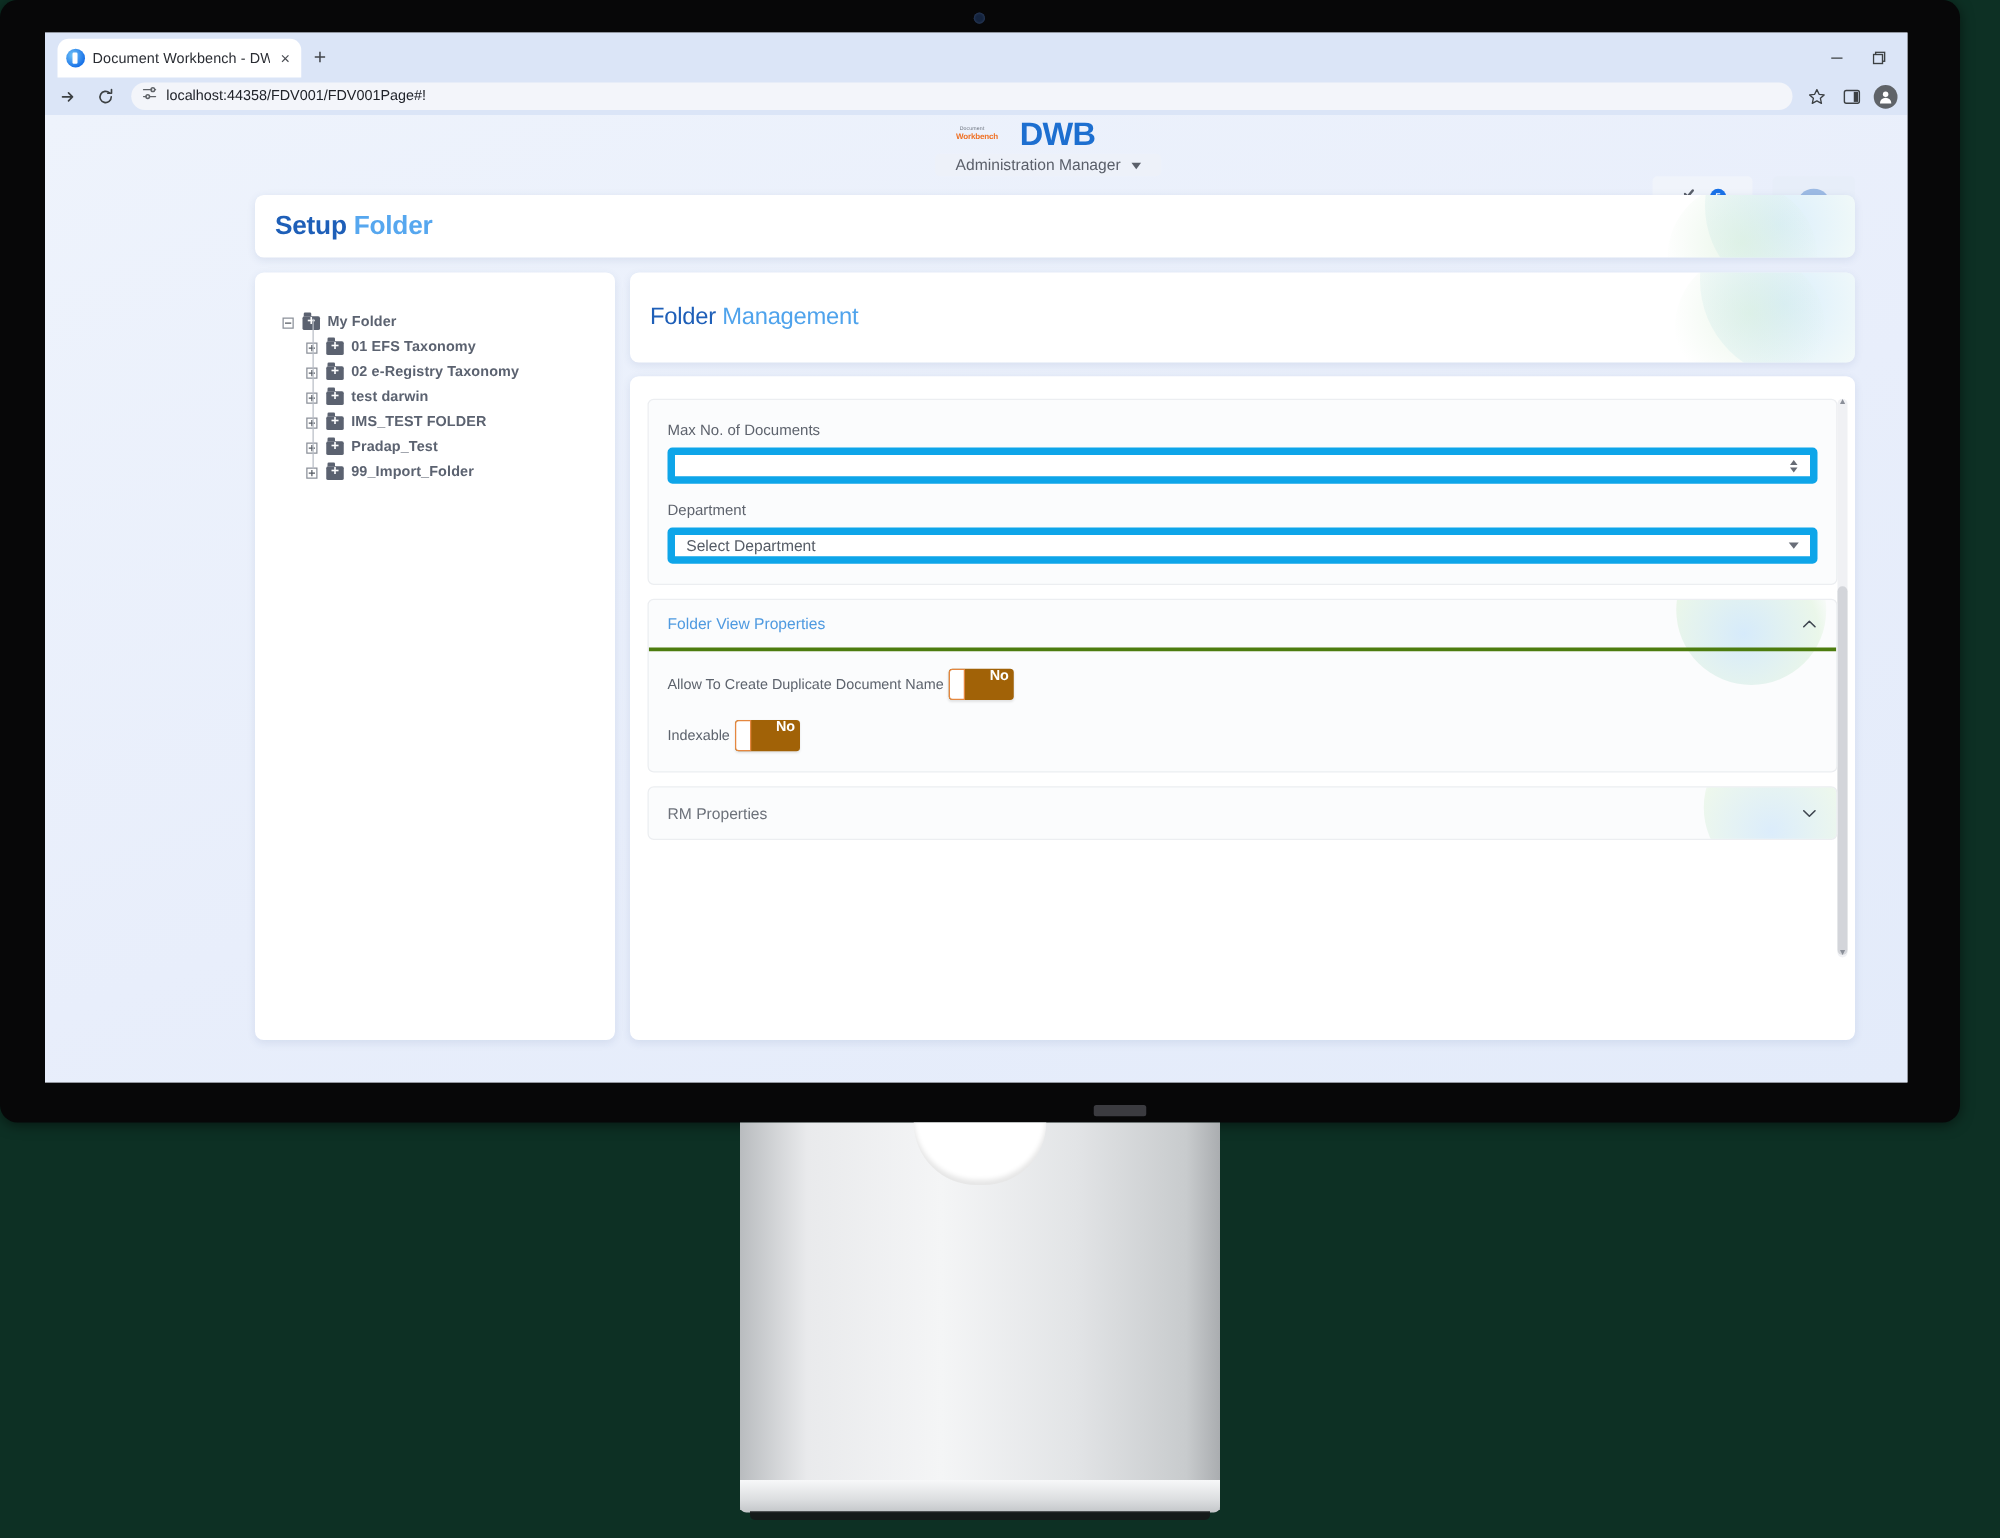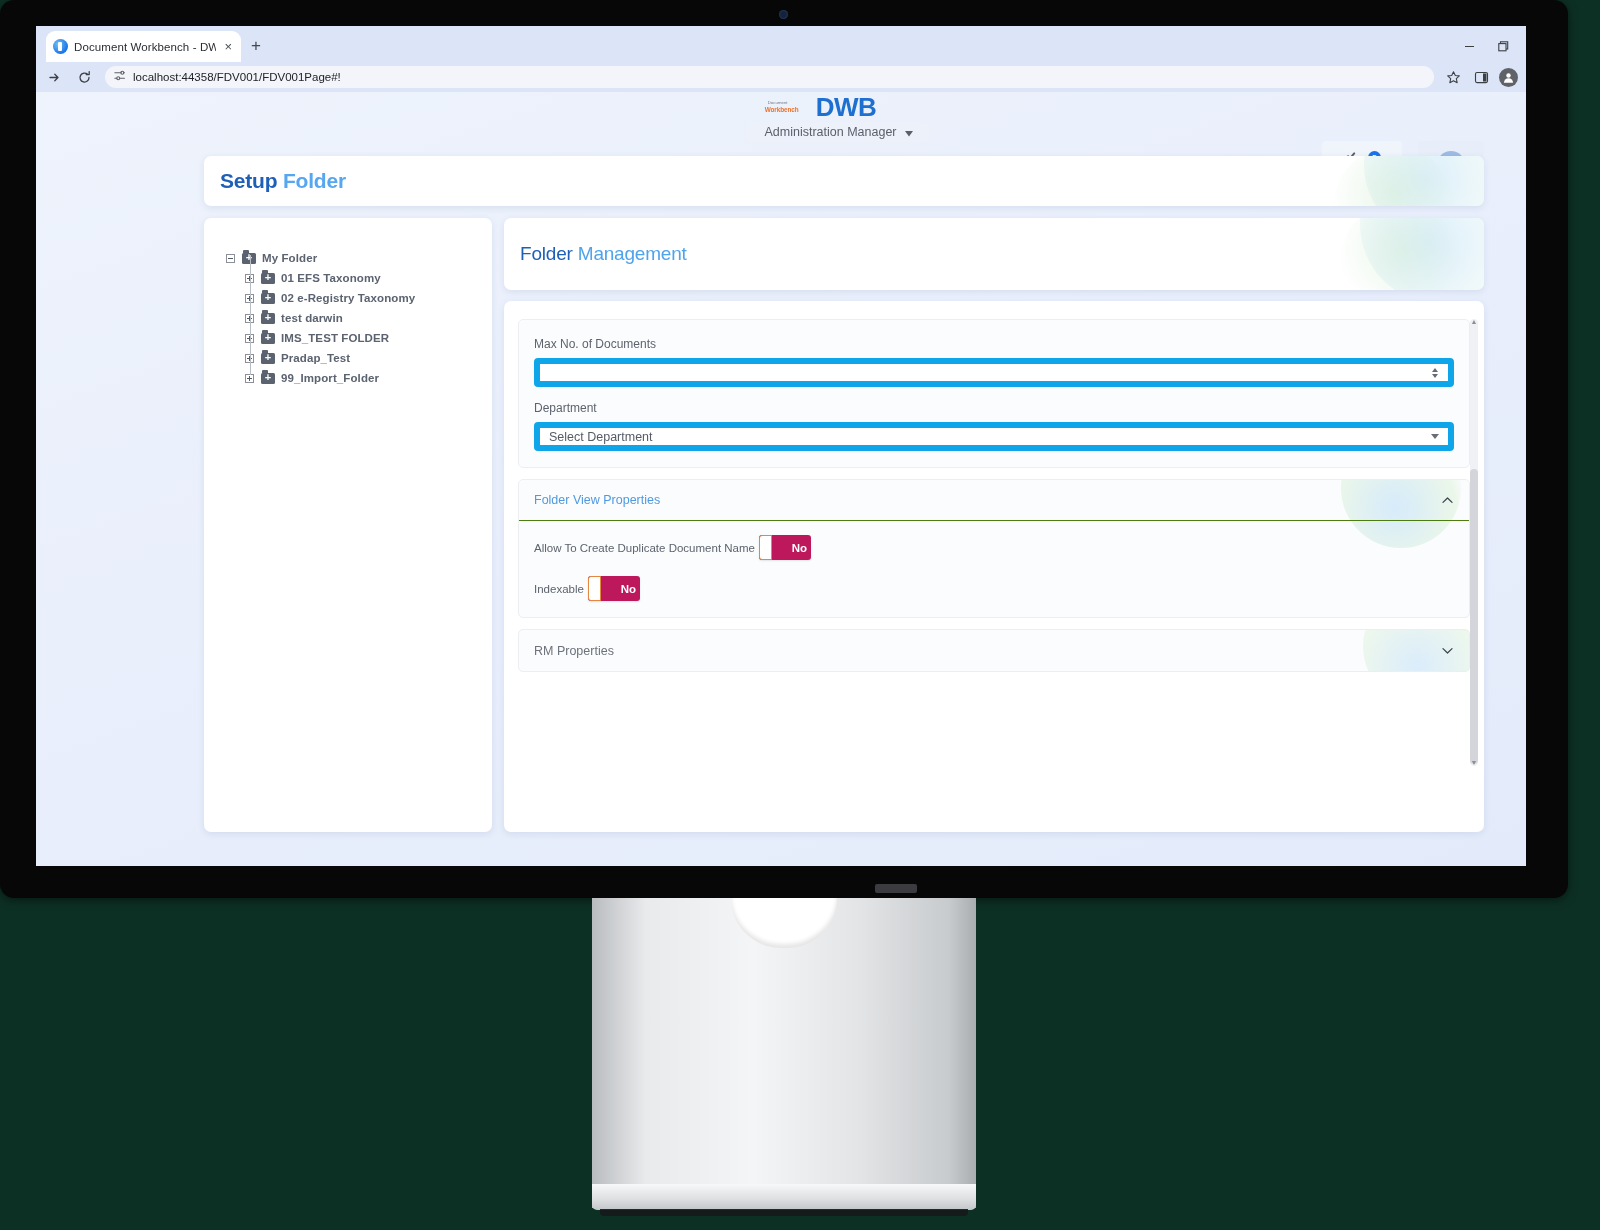--- a/index.html
+++ b/index.html
@@ -220,34 +220,34 @@
     cursor:pointer; }
   .spinner i { display:block; width:0;height:0; border-left:3.5px solid transparent;
     border-right:3.5px solid transparent; }
   .spinner .up { border-bottom:4px solid #666b74; }
   .spinner .dn { border-top:4px solid #666b74; }
   .caret { margin-left:auto; width:0;height:0; border-left:4px solid transparent;
     border-right:4px solid transparent; border-top:5px solid #696e78; cursor:pointer;}
 
   .acc-head {
     height:41px; display:flex; align-items:center; padding:0 15px; cursor:pointer;
-    border-bottom:1px solid #4d7c0f; position:relative;
+    border-bottom:3px solid #4d7c0f; position:relative;
   }
   .acc-title { font-size:12.5px; color:#4f9ae0; }
   .acc-title.muted { color:#6d727b; }
   .acc-chev { margin-left:auto; width:13px; height:13px; position:relative; }
   .acc-chev svg { display:block; }
   .acc-body { padding:14px 15px 16px 15px; }
 
   .toggle-row { display:flex; align-items:center; gap:4px; margin-bottom:16px; }
   .toggle-row:last-child { margin-bottom:0; }
   .toggle-label { font-size:11.5px; color:#5d636d; }
   .switch {
-    width:52px; height:25px; border-radius:3px; background:#be185d;
-    display:flex; align-items:center; cursor:pointer; overflow:hidden;
+    width:52px; height:25px; border-radius:3px; background:#a16207;
+    display:flex; align-items:flex-start; cursor:pointer; overflow:hidden;
     box-shadow:0 1px 2px rgba(0,0,0,.10);
     gap:16px;
   }
   .switch .knob { width:13px; height:25px; background:#fff; flex:none;
     border:1px solid #e5873f; border-radius:3px 0 0 3px;}
   .switch .txt { flex:1; text-align:center; color:#fff; font-size:11.5px; font-weight:bold; }
 </style>
 </head>
 <body>
 

